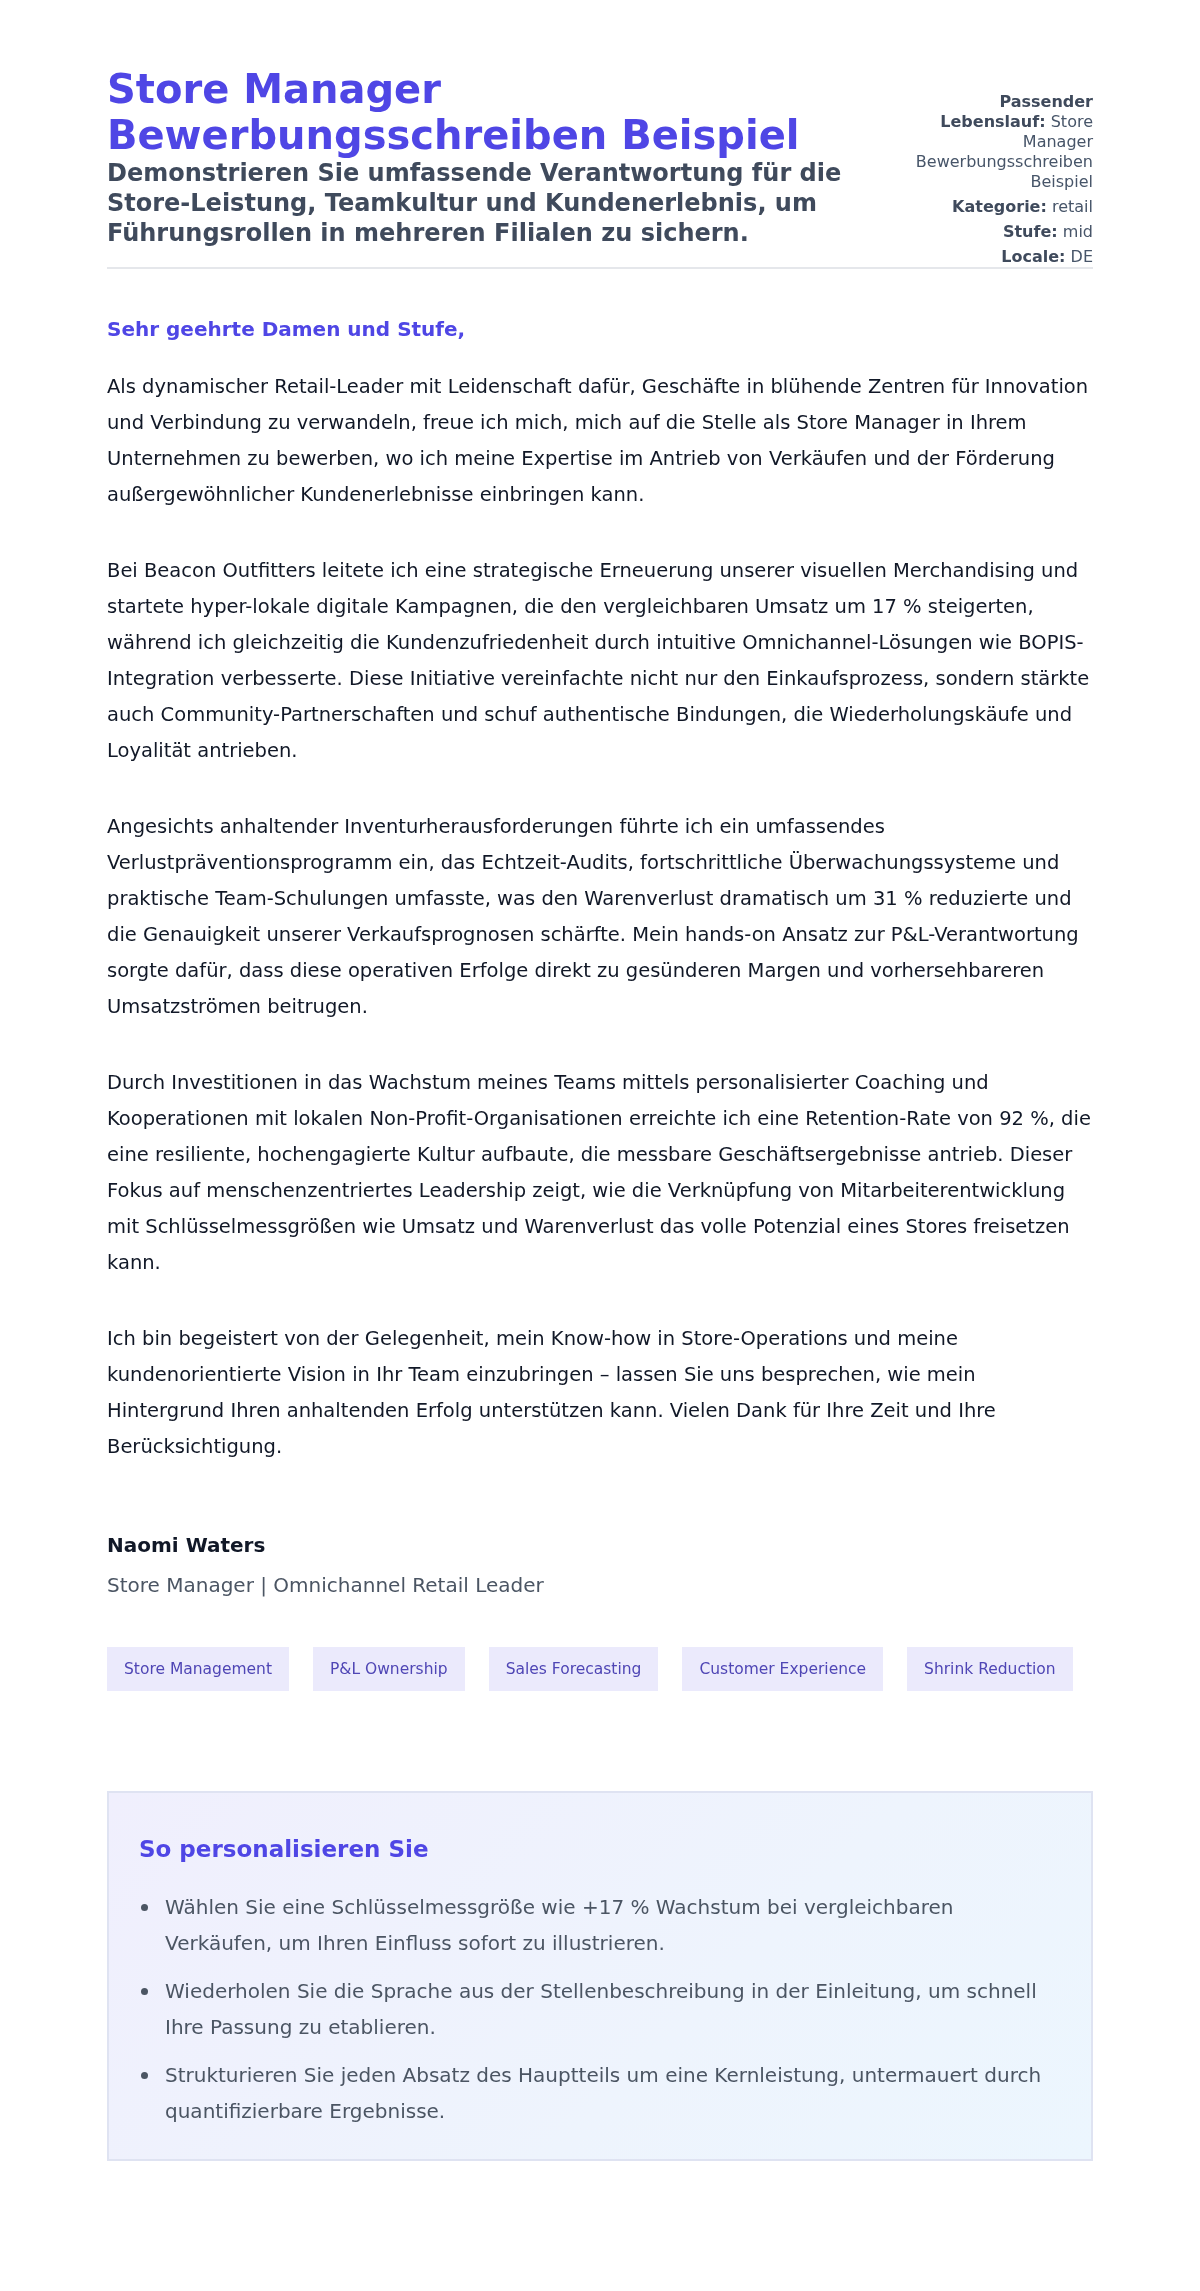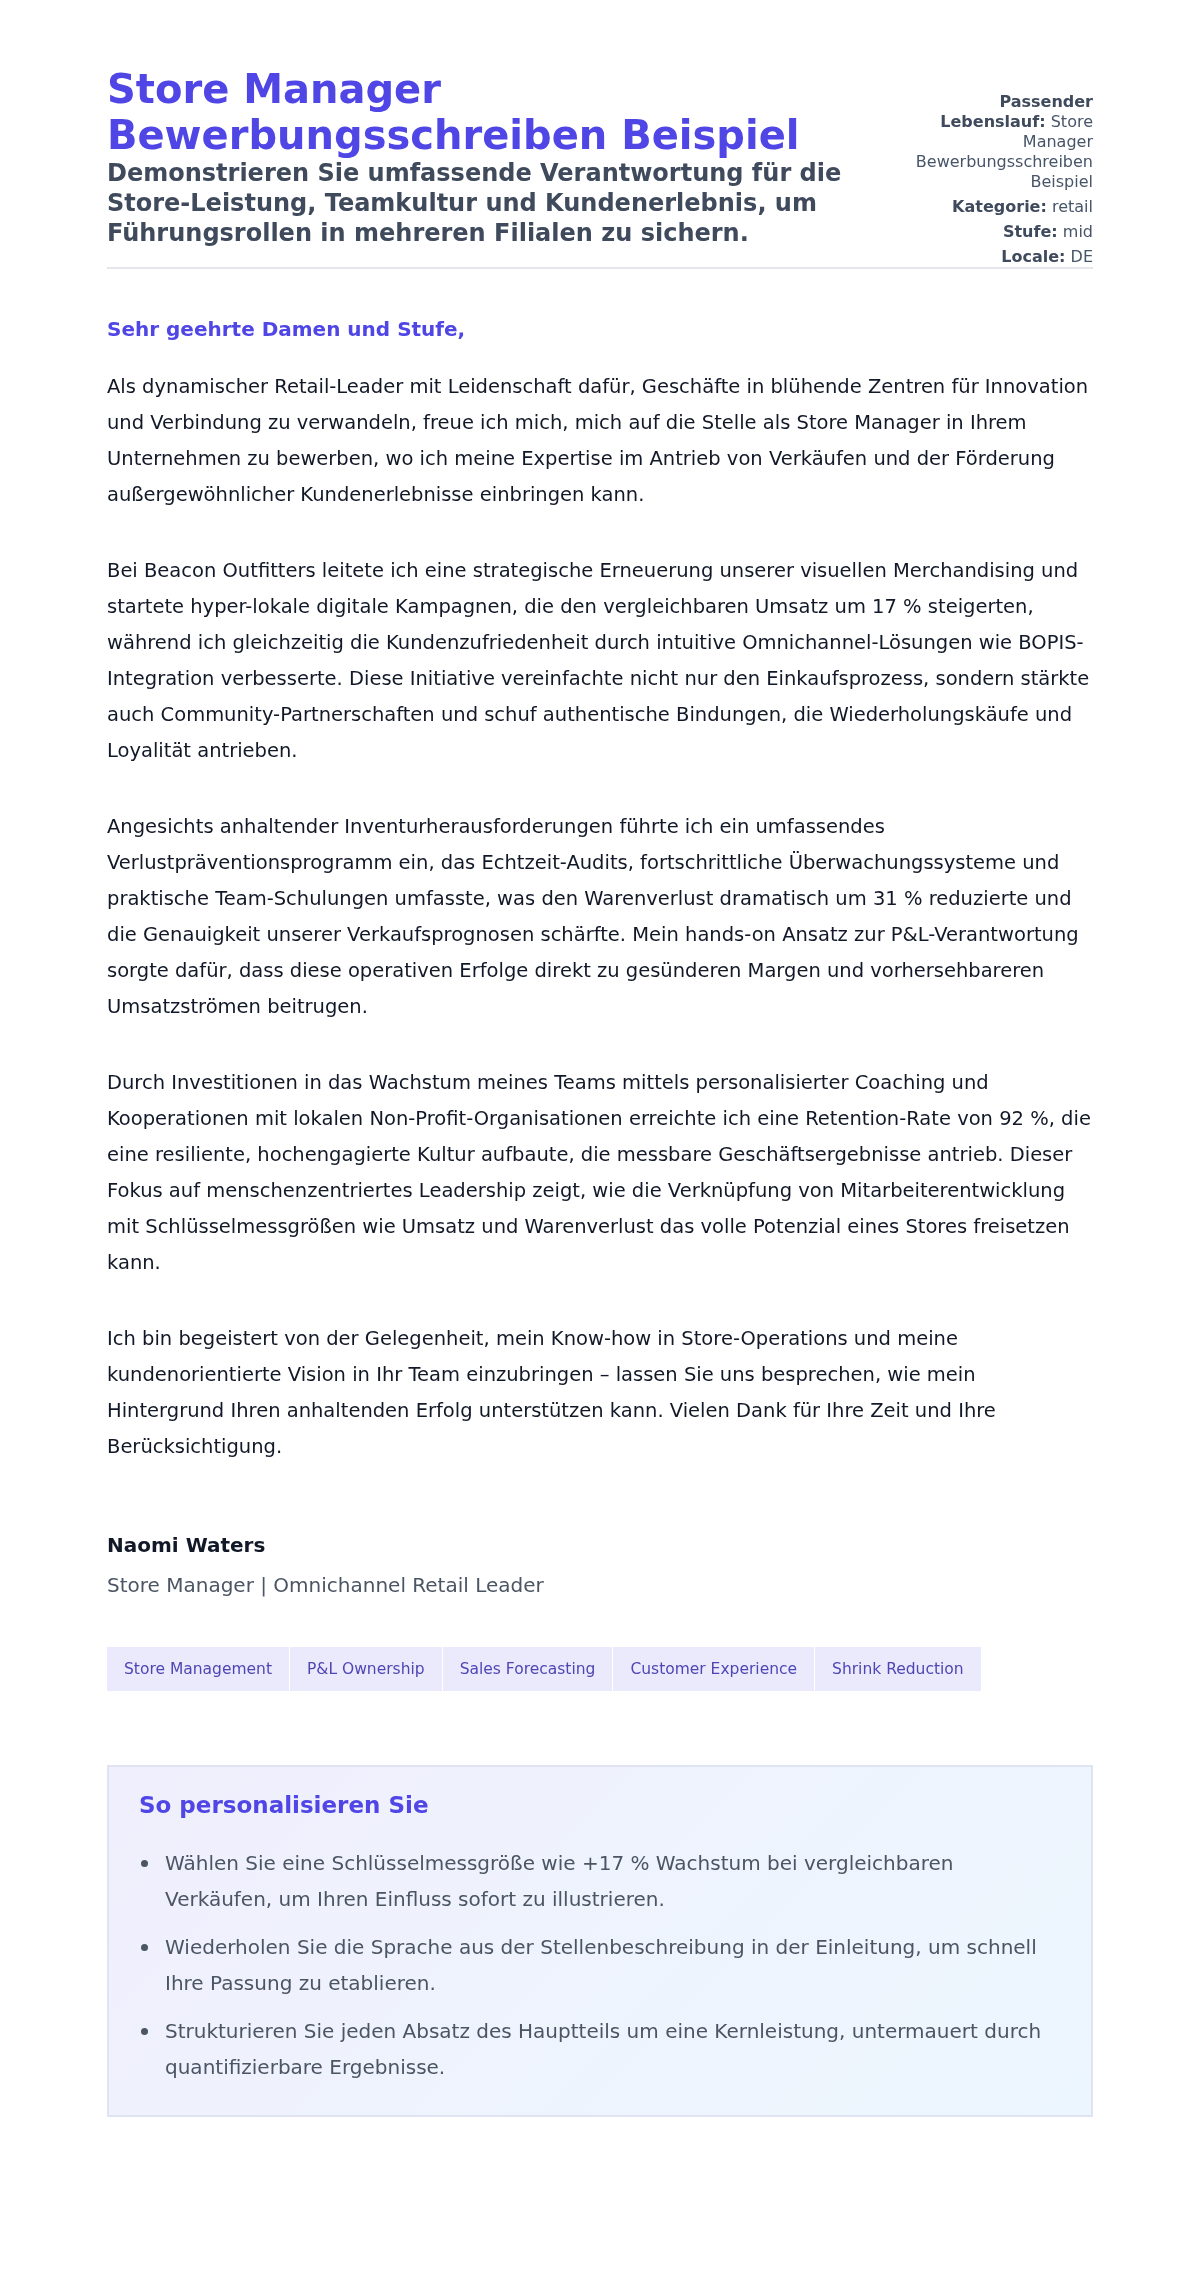--- a/index.html
+++ b/index.html
@@ -69,37 +69,37 @@
     }
     .sig-role {
       font-size: 20px;
       line-height: 28px;
       color: #4b5563;
       margin-top: 12px;
     }
     .chips {
       display: flex;
       flex-wrap: wrap;
-      gap: 1px;
+      gap: 24px;
       margin-top: 48px;
     }
     .chip {
       background: #ebeafc;
       color: #4f46b5;
       font-size: 15.5px;
       line-height: 44px;
       height: 44px;
       padding: 0 17px;
       cursor: pointer;
     }
     .tips {
-      margin-top: 74px;
+      margin-top: 100px;
       border: 2px solid #dfe3f2;
       background: linear-gradient(135deg, #f0effd 0%, #eef4fd 60%, #ecf6fe 100%);
-      padding: 22px 30px 30px 30px;
+      padding: 40px 30px 30px 30px;
     }
     .tips-title {
       font-size: 23px;
       font-weight: bold;
       line-height: 32px;
       color: #4f46e5;
       margin-bottom: 24px;
     }
     .tips-list { list-style: none; }
     .tips-item {

